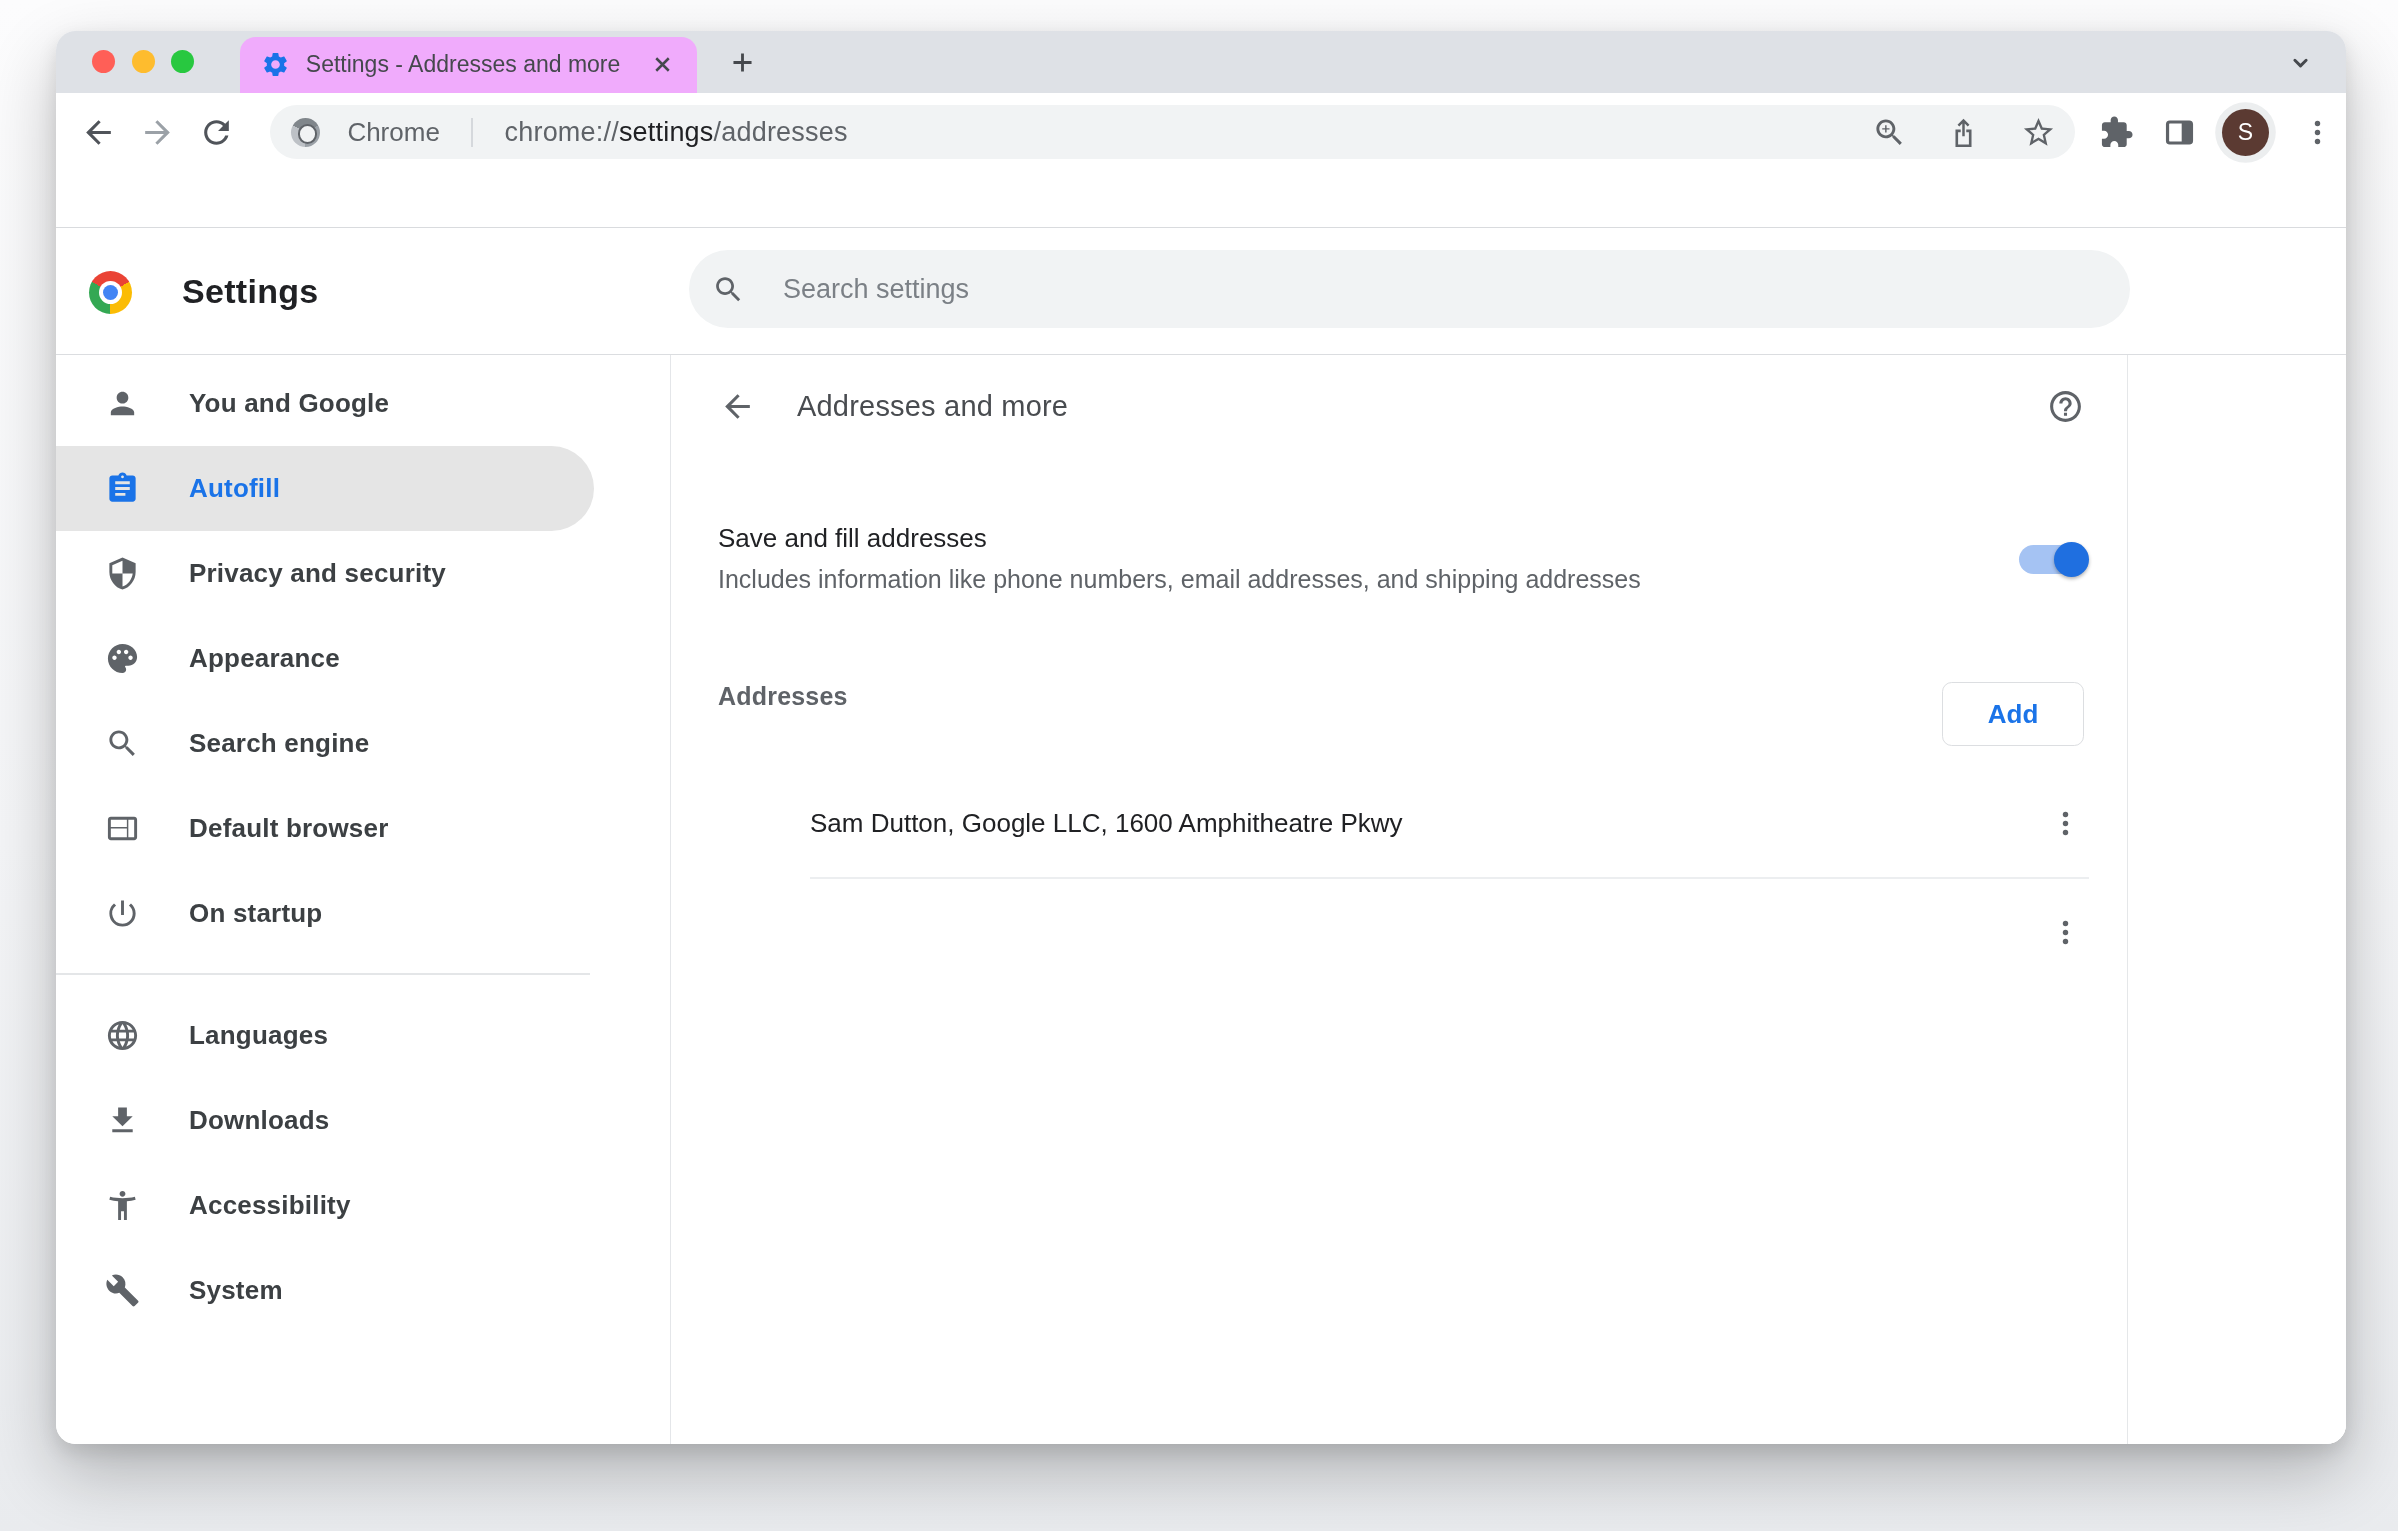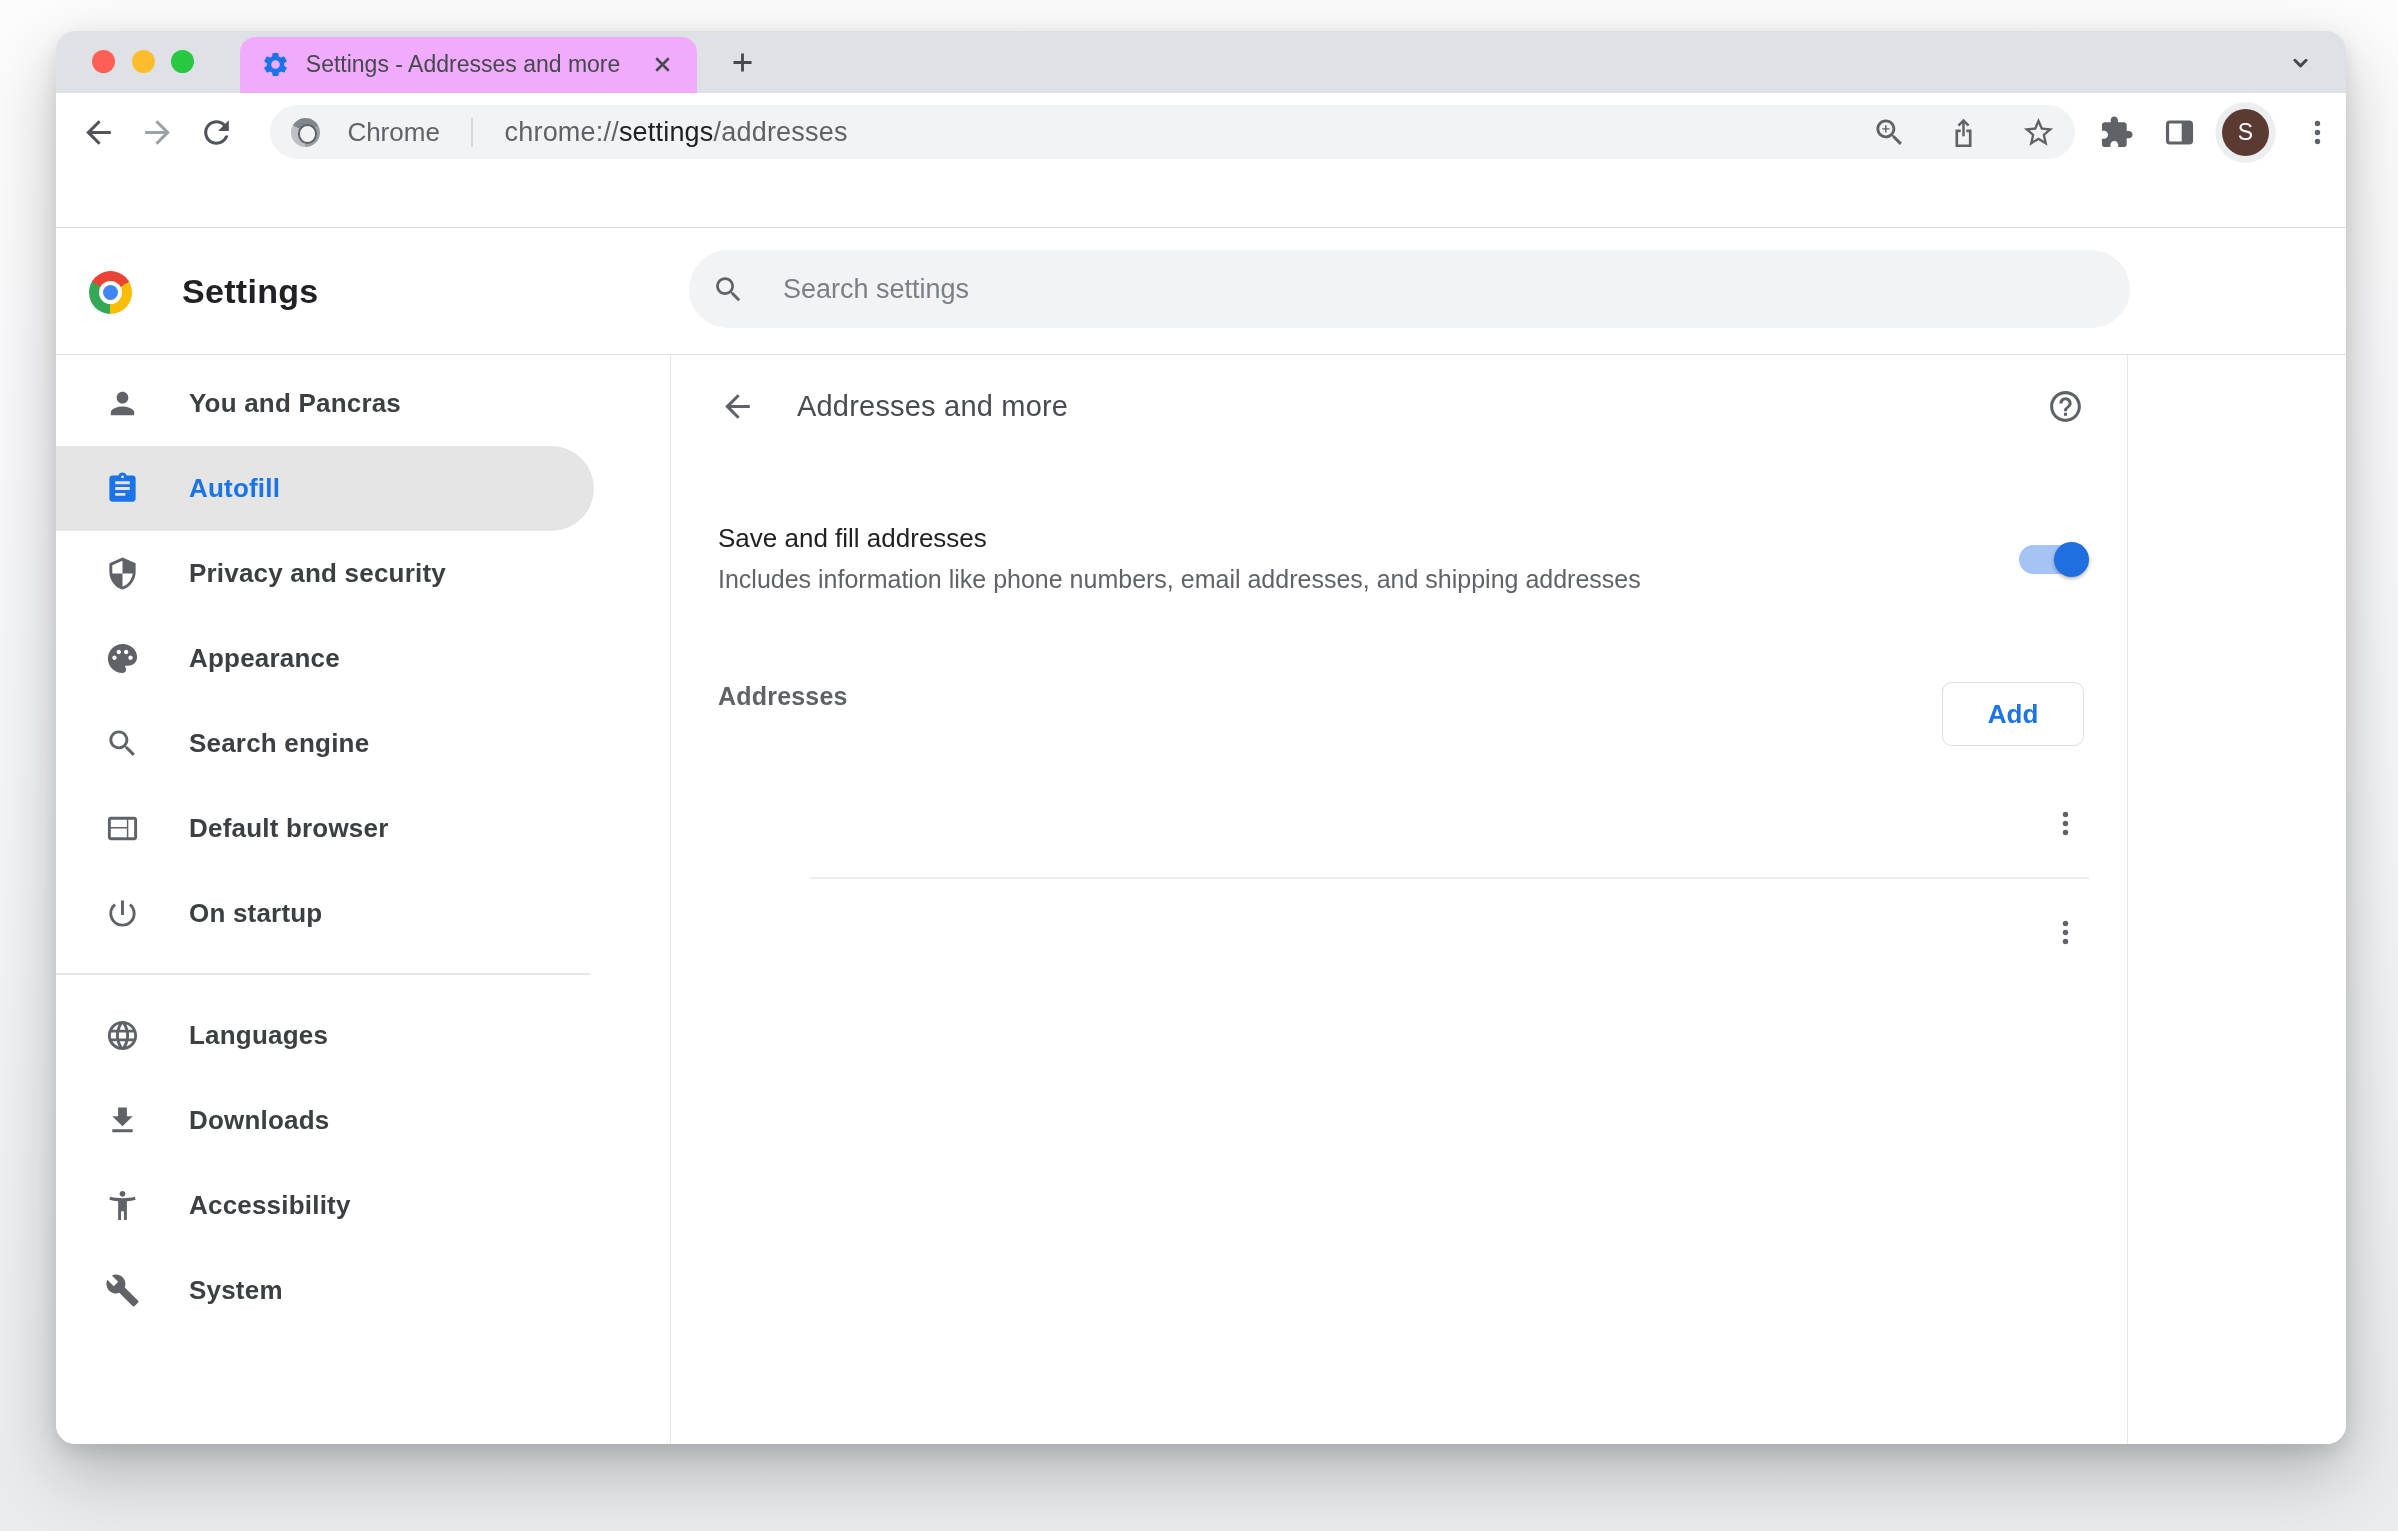--- a/index.html
+++ b/index.html
@@ -242,21 +242,21 @@
 
     <div class="page-body">
 
       <nav class="sidebar">
         <div class="side-item">
           <span class="ic">
               <svg width="35" height="35" viewBox="0 0 24 24" fill="#5f6368">
                 <path d="M12 12c2.21 0 4-1.79 4-4s-1.79-4-4-4-4 1.79-4 4 1.79 4 4 4zm0 2c-2.67 0-8 1.34-8 4v2h16v-2c0-2.66-5.33-4-8-4z"></path>
               </svg>
             </span>
-          <span class="lbl">You and Pancras</span>
+          <span class="lbl">You and Google</span>
         </div>
         <div class="side-item selected">
           <span class="ic">
               <svg width="35" height="35" viewBox="0 0 24 24" fill="#1a73e8">
                 <path d="M19 3h-4.18C14.4 1.84 13.3 1 12 1c-1.3 0-2.4.84-2.82 2H5c-1.1 0-2 .9-2 2v14c0 1.1.9 2 2 2h14c1.1 0 2-.9 2-2V5c0-1.1-.9-2-2-2zm-7 0c.55 0 1 .45 1 1s-.45 1-1 1-1-.45-1-1 .45-1 1-1zm2 14H7v-2h7v2zm3-4H7v-2h10v2zm0-4H7V7h10v2z"></path>
               </svg>
             </span>
           <span class="lbl">Autofill</span>
         </div>
         <div class="side-item">
@@ -362,20 +362,21 @@
           </div>
         </div>
 
         <div class="section-row">
           <span class="section-label">Addresses</span>
           <button class="add-btn">Add</button>
         </div>
 
         <div class="entries">
           <div class="entry-row">
+            <span class="entry-text">Sam Dutton, Google LLC, 1600 Amphitheatre Pkwy</span>
             <button class="icon-btn entry-menu">
               <svg width="31" height="31" viewBox="0 0 24 24" fill="#5f6368">
                   <circle cx="12" cy="5" r="2.1"></circle>
                   <circle cx="12" cy="12" r="2.1"></circle>
                   <circle cx="12" cy="19" r="2.1"></circle>
                 </svg>
             </button>
           </div>
           <div class="entry-divider"></div>
           <div class="entry-row">

